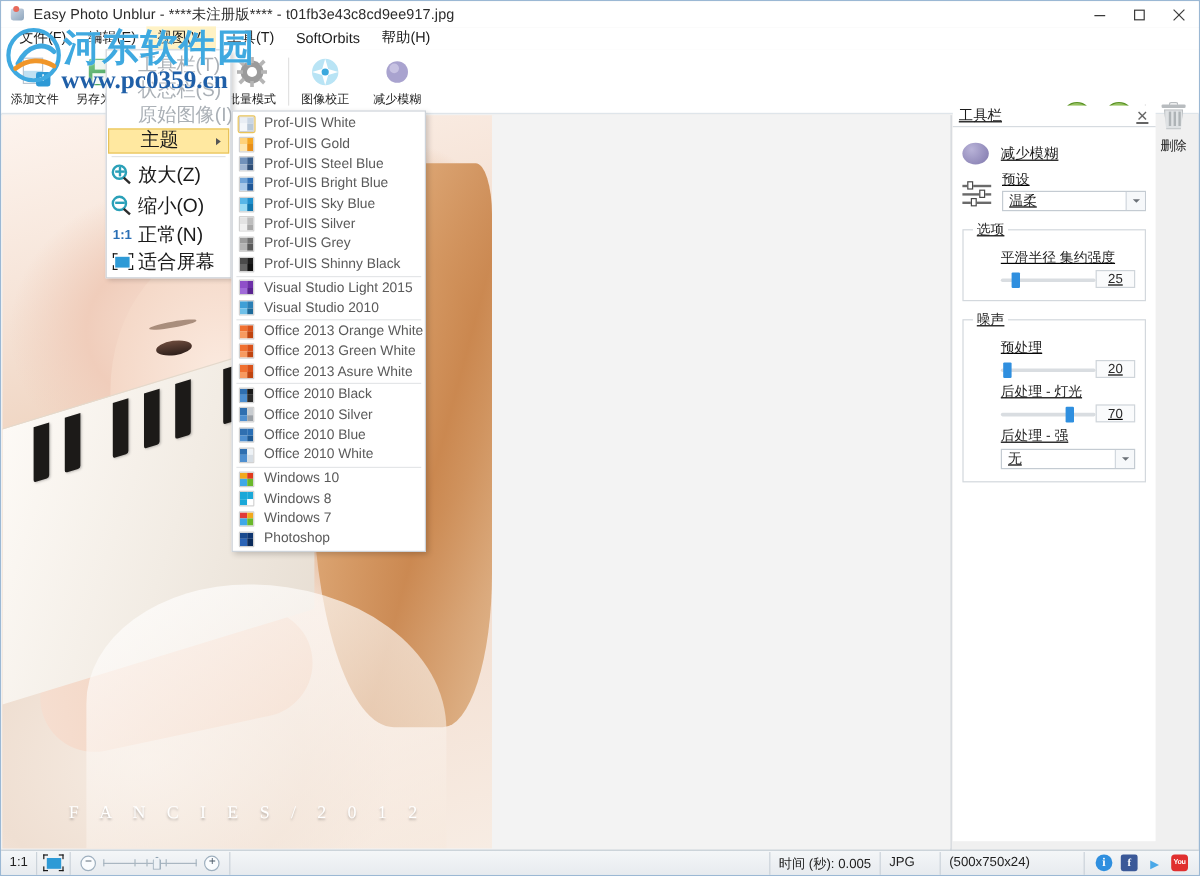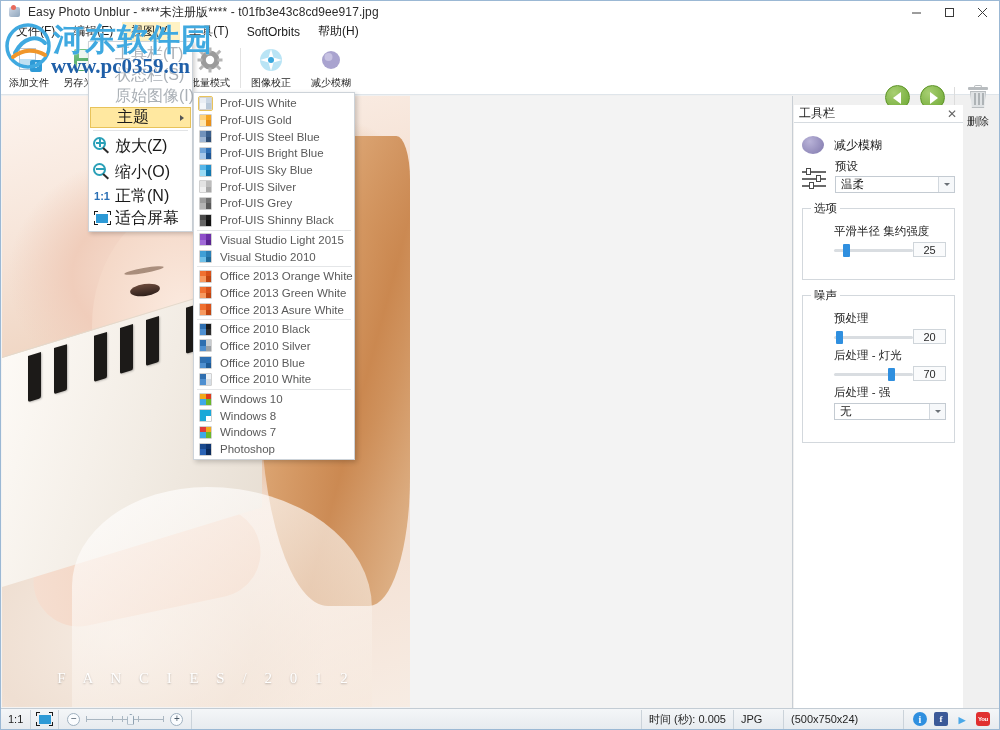--- a/index.html
+++ b/index.html
@@ -285,22 +285,23 @@
     text-align: center; color: #ffffff; font-size: 15px; letter-spacing: 7px;
     font-family: "Liberation Serif", serif; text-shadow: 0 1px 2px rgba(0,0,0,.25);
   }
   .canvas-blank {
     position: absolute; left: 410px; top: 0; width: 381px; height: 611px;
     background: #f3f3f3;
   }
 
   
   .rpanel {
-    position: absolute; left: 793px; top: 104px; width: 169px; height: 613px;
+    position: absolute; left: 793px; top: 87px; width: 169px; height: 613px;
     background: #ffffff;
+    text-decoration: underline;
   }
   .rp-head {
     height: 18px; display: flex; align-items: center; justify-content: space-between;
     padding: 0 6px 0 5px; border-bottom: 1px solid #d6dbe0;
   }
   .rp-head .t { font-size: 12px; color: #1c1c1c; }
   .rp-head .x { font-size: 12px; color: #666; }
   .rp-body { padding: 10px 8px 0 8px; position: relative; }
   .rp-title-row { display: flex; align-items: center; gap: 10px; height: 24px; }
   .blob {
@@ -322,21 +323,21 @@
   .combo .cbtn {
     position: absolute; right: 0; top: 0; width: 16px; height: 15px;
     border-left: 1px solid #d2d8de; background: #f6f8fa;
     display: flex; align-items: center; justify-content: center;
   }
   .combo .cbtn i {
     width: 0; height: 0; border-top: 3px solid #6b7177;
     border-left: 3px solid transparent; border-right: 3px solid transparent;
   }
   fieldset.grp {
-    border: 1px solid #d3d8dd; margin: 8px 0 0 0; padding: 4px 8px 22px 8px;
+    border: 1px solid #d3d8dd; margin: 8px 0 0 0; padding: 4px 8px 10px 8px;
   }
   fieldset.grp legend { font-size: 11.5px; color: #1f1f1f; padding: 0 3px; }
   .srow { margin-top: 4px; margin-left: 23px; }
   .srow .cap { font-size: 11.5px; color: #1f1f1f; margin-bottom: 3px; }
   .slider-line { display: flex; align-items: center; gap: 0; }
   .track {
     position: relative; flex: 1; height: 14px;
   }
   .track .rail {
     position: absolute; left: 0; top: 6px; width: 100%; height: 3px;

